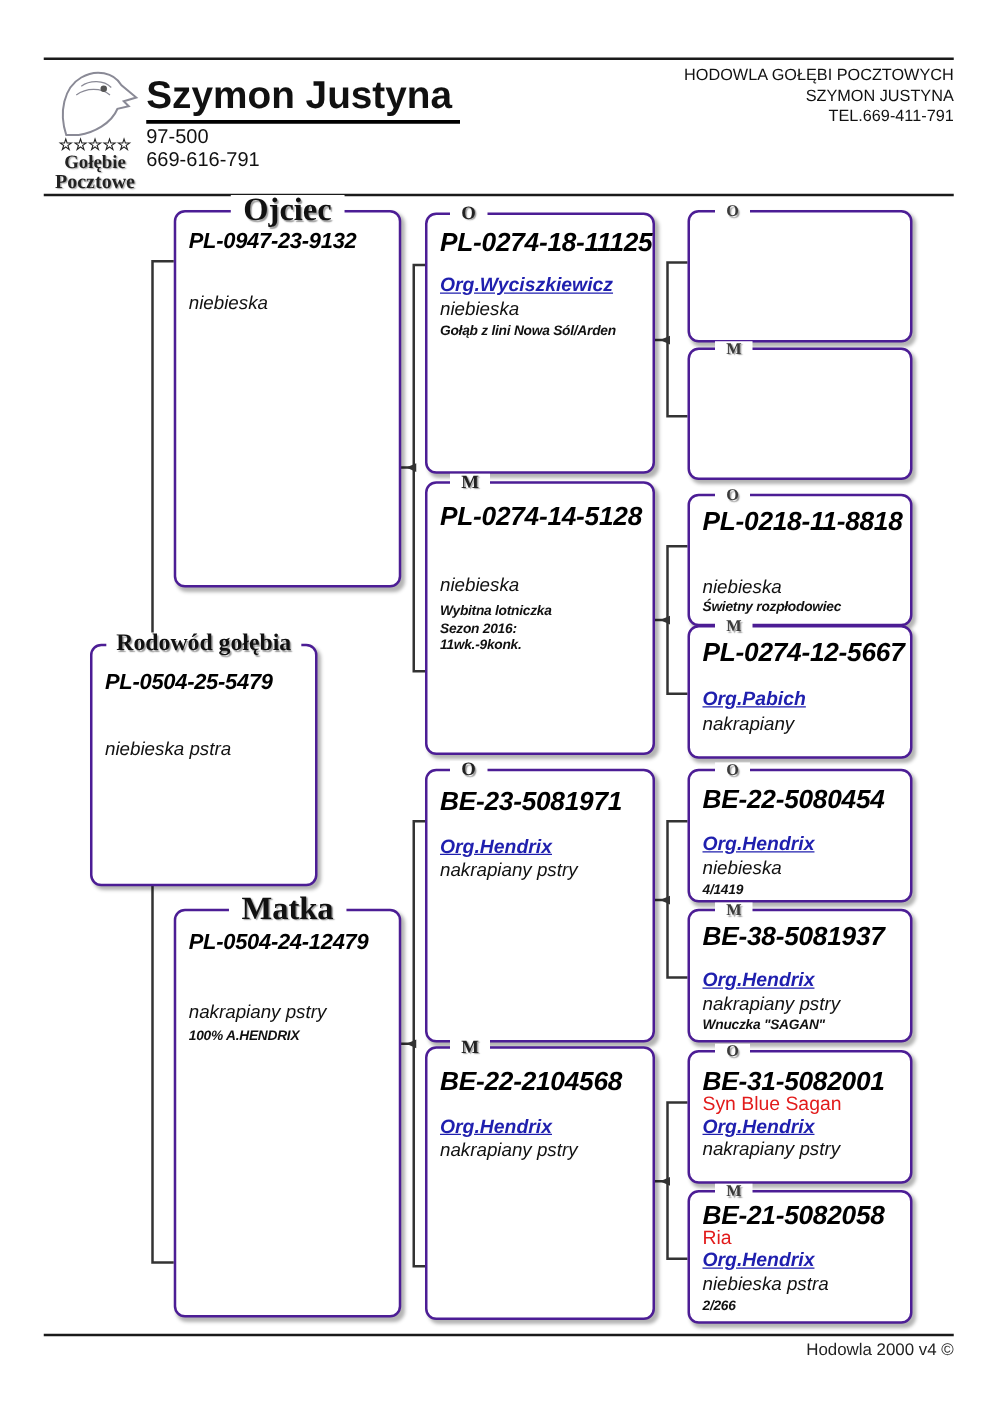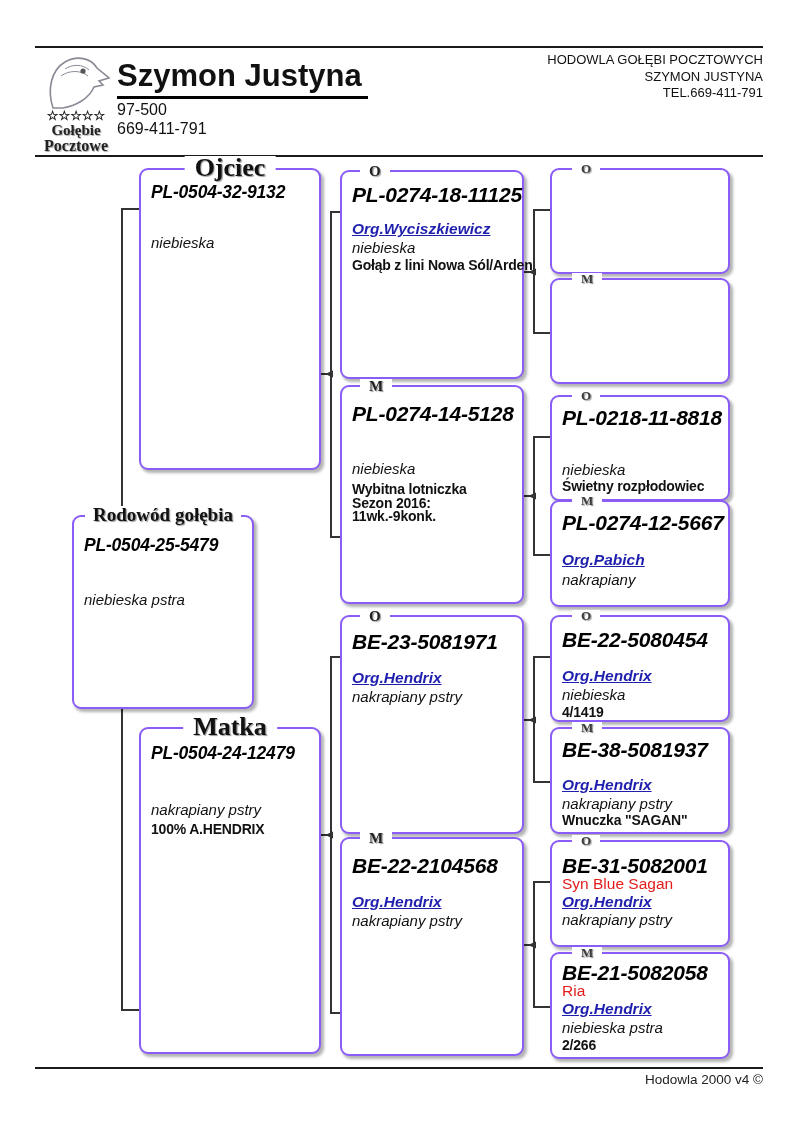--- a/index.html
+++ b/index.html
@@ -17,33 +17,33 @@
   .logo .l2{font-size:16px;}
   .title{position:absolute;left:117px;top:57px;font-size:31px;font-weight:bold;
     border-bottom:3px solid #000;padding:0 6px 1px 0;line-height:38px;}
   .addr{position:absolute;left:117px;top:101px;font-size:16px;line-height:18.5px;}
   .breeder{position:absolute;right:37px;top:52px;text-align:right;font-size:13px;line-height:16.5px;}
   
   .connector{position:absolute;left:0;top:0;z-index:0;}
   .connector path{stroke:var(--line-dark,#333);stroke-width:2;fill:none;}
   .connector polygon{fill:var(--line-dark,#333);}
   
-  .box{position:absolute;background:#fff;border:2px solid #8b5cf6;border-radius:9px;
+  .box{position:absolute;background:#fff;border:2px solid #4c1d95;border-radius:9px;
     box-shadow:2.5px 3px 3px rgba(0,0,0,.30);z-index:1;}
   .blabel{position:absolute;background:#fff;font-family:"Liberation Serif",serif;font-weight:bold;
     color:#111;text-shadow:1.2px 1.2px 1px rgba(0,0,0,.4);white-space:nowrap;z-index:2;}
   .blabel.big{font-size:26px;line-height:24px;top:-14px;left:50%;transform:translateX(-50%);padding:0 10px;}
   .blabel.mid{font-size:19px;line-height:18px;top:-11px;left:50%;transform:translateX(-50%);padding:0 8px;}
   .blabel.om{font-size:15px;line-height:14px;top:-8px;left:18px;padding:0 9px;color:#222;}
   .ggp .blabel.om{font-size:13px;line-height:12px;top:-7px;left:20px;color:#3a3a3a;}
   .line{position:absolute;left:10px;white-space:nowrap;line-height:17px;}
   .ring{font-weight:bold;font-style:italic;font-size:21px;letter-spacing:-.2px;color:#000;}
   .col1 .ring{font-size:17.5px;}
   .colr{font-style:italic;font-size:15px;color:#111;}
-  .note{font-weight:bold;font-size:14px;letter-spacing:-.2px;text-align:right;}
+  .note{font-weight:bold;font-style:italic;font-size:11px;letter-spacing:-.2px;text-align:right;}
   .org{font-weight:bold;font-style:italic;font-size:15.5px;color:var(--link-blue,#1f1fae);
     text-decoration:underline;cursor:pointer;}
   .name{font-weight:normal;font-size:15.5px;color:var(--name-red,#e21b1b);}
   
   .footer-text{position:absolute;right:37px;top:1072px;font-size:13.5px;color:#222;}
   .pigeon{display:block;margin:0 auto;}
 </style>
 </head>
 <body>
 
@@ -60,21 +60,21 @@
     <circle cx="44" cy="17" r="2.6" fill="#555"></circle>
   </svg>
   <div class="stars">☆☆☆☆☆</div>
   <div class="lname l1">Gołębie</div>
   <div class="lname l2">Pocztowe</div>
 </div>
 
 <div class="title">Szymon Justyna</div>
 <div class="addr">
   <div>97-500</div>
-  <div>669-411-791</div>
+  <div>669-616-791</div>
 </div>
 
 <div class="breeder">
   <div>HODOWLA GOŁĘBI POCZTOWYCH</div>
   <div>SZYMON JUSTYNA</div>
   <div>TEL.669-411-791</div>
 </div>
 
 <svg class="connector" width="800" height="1132">
   <path d="M139,209 H122 V1010 H139"></path>
@@ -93,21 +93,21 @@
 </svg>
 
 <div class="box col1" style="left:72px;top:515px;width:178px;height:190px">
   <span class="blabel mid">Rodowód gołębia</span>
   <div class="line ring" style="top:20px">PL-0504-25-5479</div>
   <div class="line colr" style="top:74px">niebieska pstra</div>
 </div>
 
 <div class="box col1" style="left:139px;top:168px;width:178px;height:298px">
   <span class="blabel big">Ojciec</span>
-  <div class="line ring" style="top:14px">PL-0504-32-9132</div>
+  <div class="line ring" style="top:14px">PL-0947-23-9132</div>
   <div class="line colr" style="top:64px">niebieska</div>
 </div>
 
 <div class="box col1" style="left:139px;top:727px;width:178px;height:323px">
   <span class="blabel big">Matka</span>
   <div class="line ring" style="top:16px">PL-0504-24-12479</div>
   <div class="line colr" style="top:72px">nakrapiany pstry</div>
   <div class="line note" style="top:92px">100% A.HENDRIX</div>
 </div>
 

